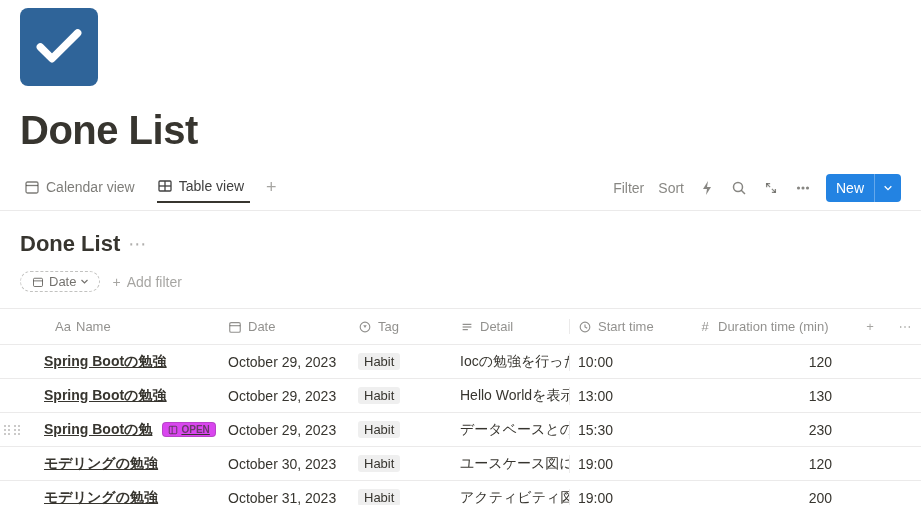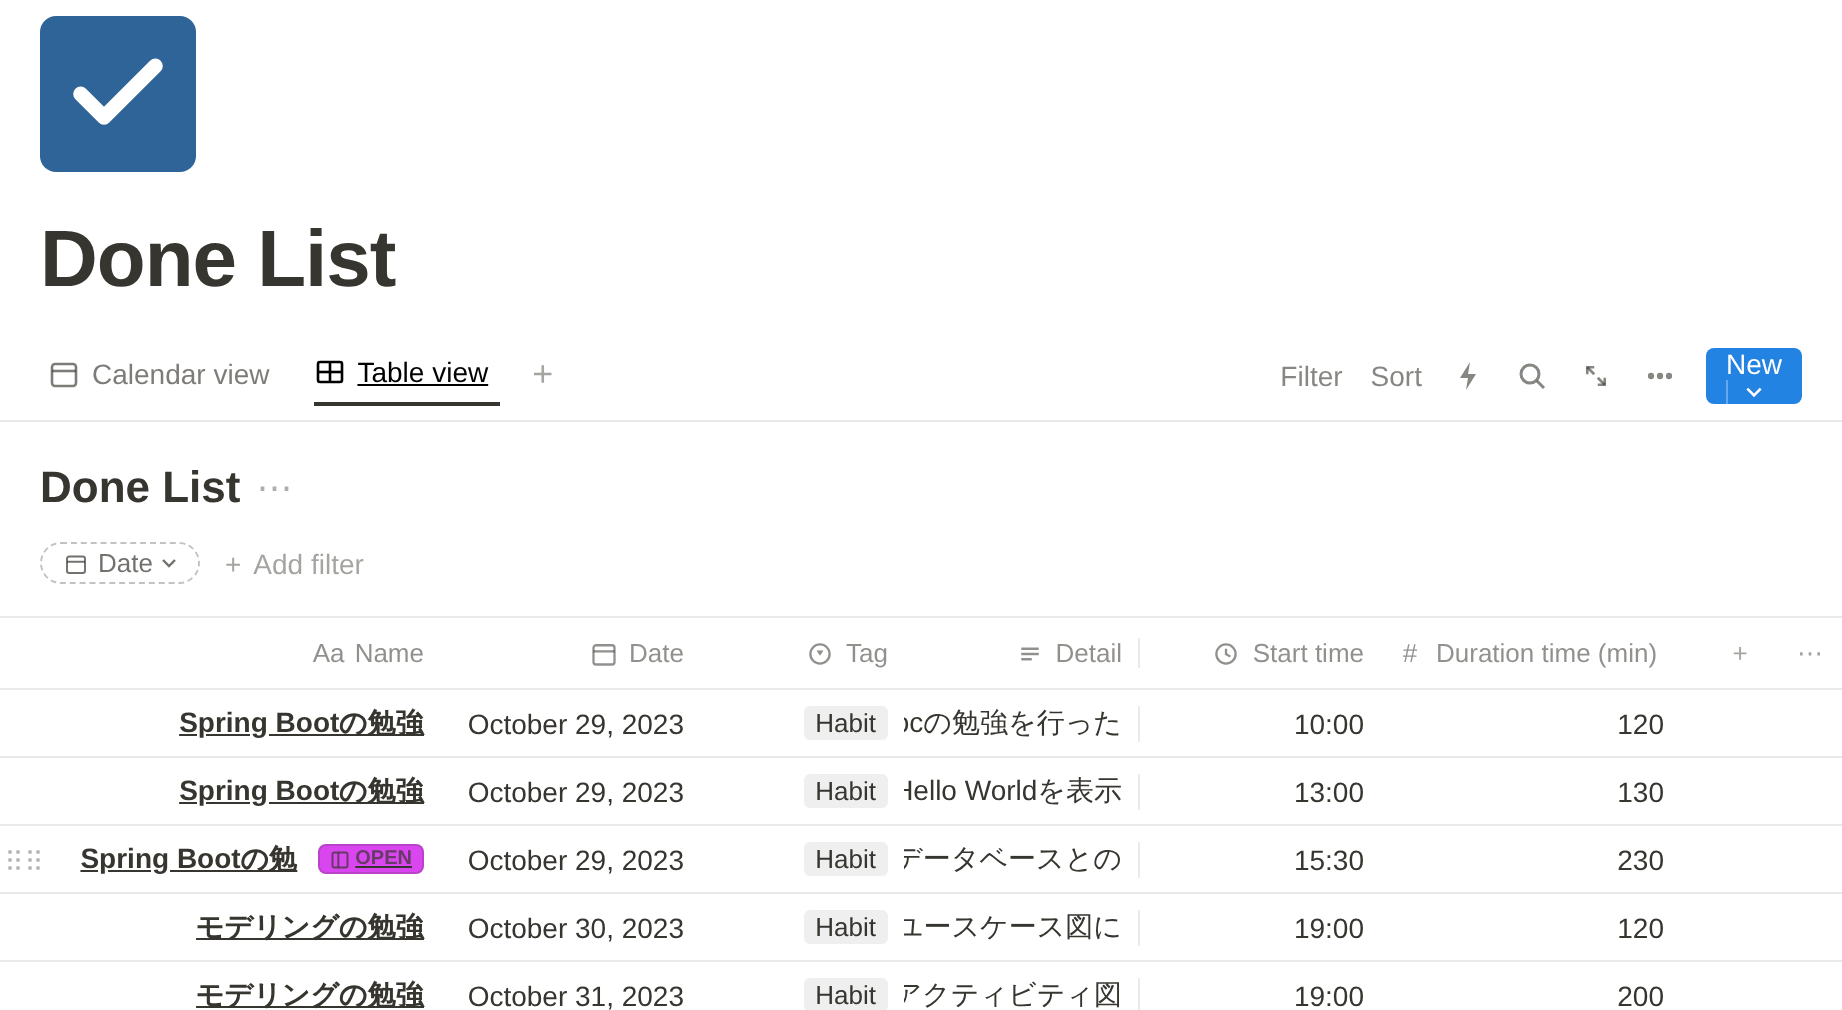--- a/index.html
+++ b/index.html
@@ -32,33 +32,33 @@
     padding: 0 20px 0 24px;
     border-bottom: 1px solid rgba(55,53,47,0.1);
     height: 40px;
   }
   .tab {
     display: flex; align-items: flex-start; gap: 6px;
     font-size: 14px; color: rgba(55,53,47,0.65);
     padding: 0 6px 8px 0; margin-right: 16px;
     cursor: pointer;
   }
-  .tab.active { color: #000000; border-bottom: 2px solid rgb(55,53,47); padding-bottom: 7px; font-weight: 500; text-decoration: underline;}
+  .tab.active { color: #404040; border-bottom: 2px solid rgb(55,53,47); padding-bottom: 7px; font-weight: 500;}
   .tab-icon { width: 16px; height: 16px; display: inline-flex; align-items: center; justify-content: center; }
   .tab-add { color: rgba(55,53,47,0.45); font-size: 18px; cursor: pointer; padding-bottom: 6px;}
   .tabs-spacer { flex: 1; }
   .toolbar { display: flex; align-items: center; gap: 14px; padding-bottom: 6px;}
   .tool-text { font-size: 14px; color: rgba(55,53,47,0.6); cursor: pointer; }
   .tool-ic { width: 18px; height: 18px; color: rgba(55,53,47,0.6); cursor: pointer; display:flex; align-items:center; justify-content:center;}
   .new-btn {
     display: flex; align-items: center;
     background: #2383E2; color: #fff;
     border-radius: 4px; height: 28px;
     font-size: 14px; font-weight: 500;
-    cursor: pointer; overflow: hidden; flex-direction: column;
+    cursor: pointer; overflow: hidden;
   }
   .new-btn .lbl { padding: 0 10px; }
   .new-btn .chev { padding: 0 8px; border-left: 1px solid rgba(255,255,255,0.3); height: 28px; display:flex; align-items:center;}
   .subhead {
     display: flex; align-items: center; gap: 8px;
     margin: 20px 0 0 20px;
   }
   .subhead-title { font-size: 22px; font-weight: 700; }
   .subhead-dots { color: rgba(55,53,47,0.4); font-size: 18px; cursor: pointer; letter-spacing: 1px;}
   .filters-row {
@@ -80,21 +80,21 @@
   .table {
     margin-top: 16px;
     border-top: 1px solid rgba(55,53,47,0.1);
   }
   .thead, .trow {
     display: flex; align-items: center;
     border-bottom: 1px solid rgba(55,53,47,0.1);
   }
   .thead { height: 36px; font-size: 13px; color: rgba(55,53,47,0.55); }
   .trow { height: 34px; font-size: 14px; position: relative;}
-  .cell { padding: 0 8px; display: flex; align-items: center; gap: 6px; overflow: hidden; white-space: nowrap; justify-content: flex-end; }
+  .cell { padding: 0 8px; display: flex; align-items: center; gap: 6px; overflow: hidden; white-space: nowrap; }
   .c-name { width: 220px; padding-left: 44px; }
   .trow .c-name { padding-left: 44px; font-weight: 600; text-decoration: underline; }
   .c-date { width: 130px; }
   .c-tag { width: 102px; }
   .c-detail { width: 118px; border-right: 1px solid rgba(55,53,47,0.1);}
   .trow .c-detail { border-right: 1px solid rgba(55,53,47,0.1); }
   .c-start { width: 120px; }
   .c-dur { width: 160px; justify-content: flex-end; padding-right: 18px;}
   .trow .c-dur { justify-content: flex-end; padding-right: 18px; }
   .c-add { width: 40px; color: rgba(55,53,47,0.45); justify-content: center; cursor: pointer;}

